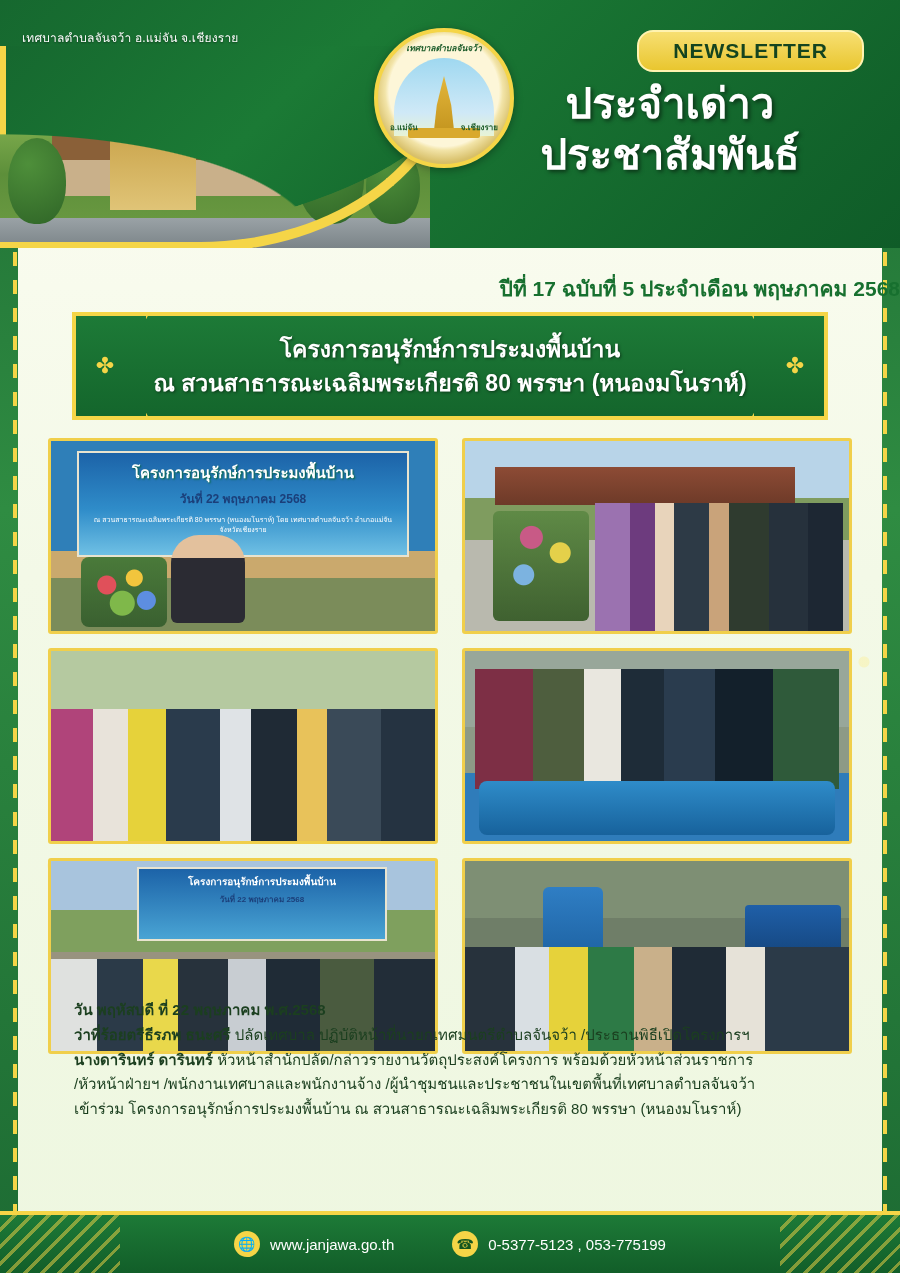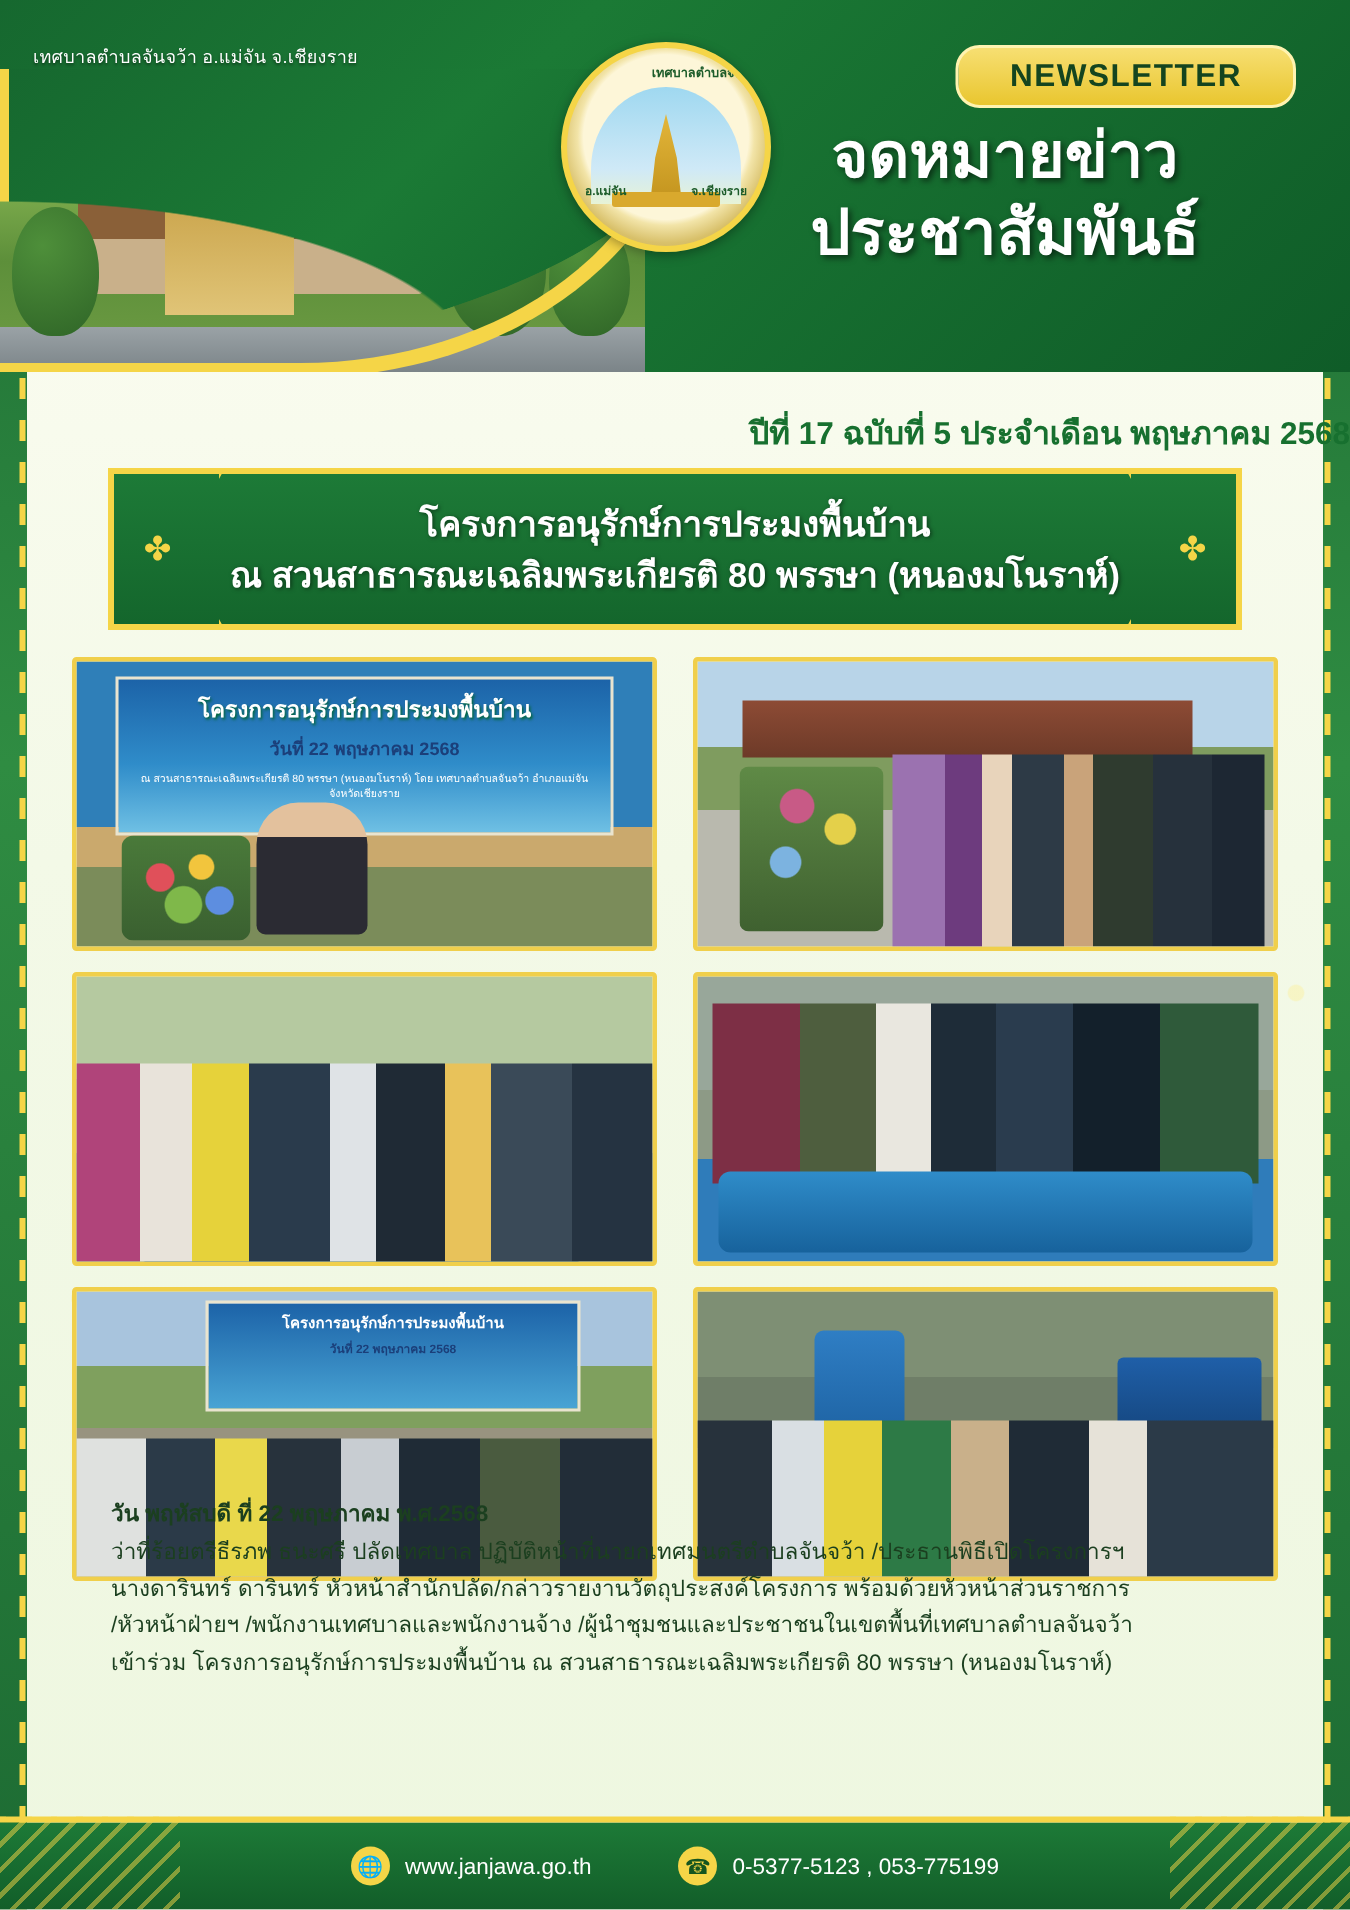--- a/index.html
+++ b/index.html
@@ -136,22 +136,22 @@
     position: absolute; left: 50%; top: 44px; transform: translateX(-50%);
     width: 30px; height: 56px;
     background: linear-gradient(180deg,#e3b63a,#c4951f);
     clip-path: polygon(50% 0, 62% 26%, 74% 52%, 84% 100%, 16% 100%, 26% 52%, 38% 26%);
   }
   .emblem .base {
     position: absolute; left: 30px; right: 30px; top: 96px; height: 10px;
     background: #d9a92d; border-radius: 2px;
   }
   .emblem .ring-text-top, .emblem .ring-text-bottom {
-    position: absolute; left: 0; right: 0; text-align: right;
-    color: #1d5c2a; font-size: 8.5px; font-weight: bold;
+    position: absolute; left: 0; right: 0; text-align: center;
+    color: #1d5c2a; font-size: 8.5px; font-weight: bold; font-style: italic;
   }
   .emblem .ring-text-top { top: 9px; }
   .emblem .side-l, .emblem .side-r {
     position: absolute; bottom: 30px; color: #1d5c2a; font-size: 8px; font-weight: bold; text-align: right;
   }
   .emblem .side-l { left: 12px; }
   .emblem .side-r { right: 12px; }
   .emblem .rays {
     position: absolute; inset: 0;
     background:
@@ -320,21 +320,21 @@
     background: linear-gradient(180deg,#1f5fa8,#123f73);
     border-radius:4px;
   }
 
   
   .caption {
     position: absolute; left: 74px; top: 998px; width: 760px;
     color: #1b3f1f; font-size: 15px; line-height: 1.65;
   }
   .caption .l1 { font-weight: bold; }
-  .caption .b { font-weight: normal; }
+  .caption .b { font-weight: bold; }
 
   
   .footer {
     position: absolute; left: 0; bottom: 0; width: 900px; height: 62px;
     background: linear-gradient(180deg,#1d7a37,#125e29);
     border-top: 4px solid #f5d547;
     display: flex; align-items: center; justify-content: center; gap: 58px;
     color: #ffffff; font-size: 15px;
   }
   .footer .item { display: flex; align-items: center; gap: 10px; }
@@ -385,21 +385,21 @@
       <div class="chedi"></div>
       <div class="base"></div>
       <div class="ring-text-top">เทศบาลตำบลจันจว้า</div>
       <div class="side-l">อ.แม่จัน</div>
       <div class="side-r">จ.เชียงราย</div>
     </div>
 
     <div class="newsletter-badge">NEWSLETTER</div>
 
     <div class="header-title">
-      <div>จดหมายข่าว</div>
+      <div>ประจำเด่าว</div>
       <div>ประชาสัมพันธ์</div>
     </div>
   </div>
 
   <div class="issue-line">ปีที่ 17 ฉบับที่ 5 ประจำเดือน พฤษภาคม 2568</div>
 
   <div class="banner">
     <span class="banner-orn l">✤</span>
     <div class="banner-text">
       <div>โครงการอนุรักษ์การประมงพื้นบ้าน</div>

